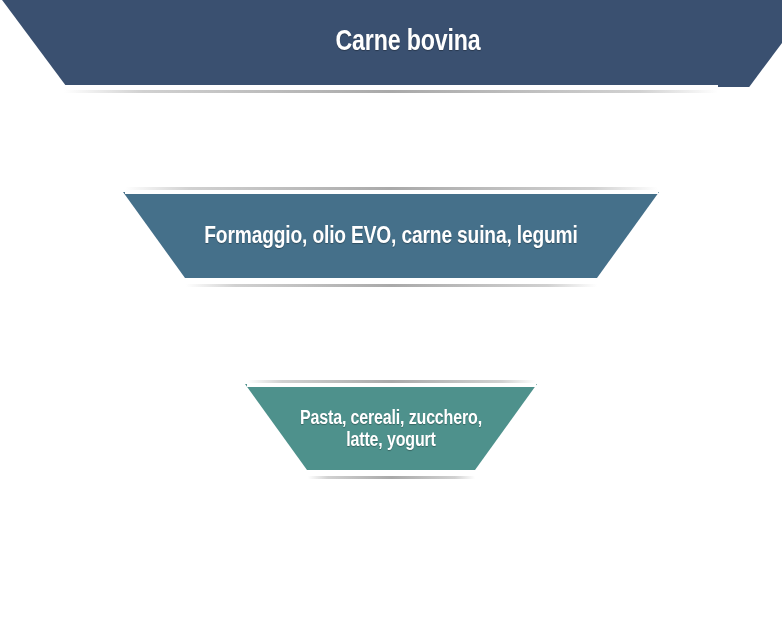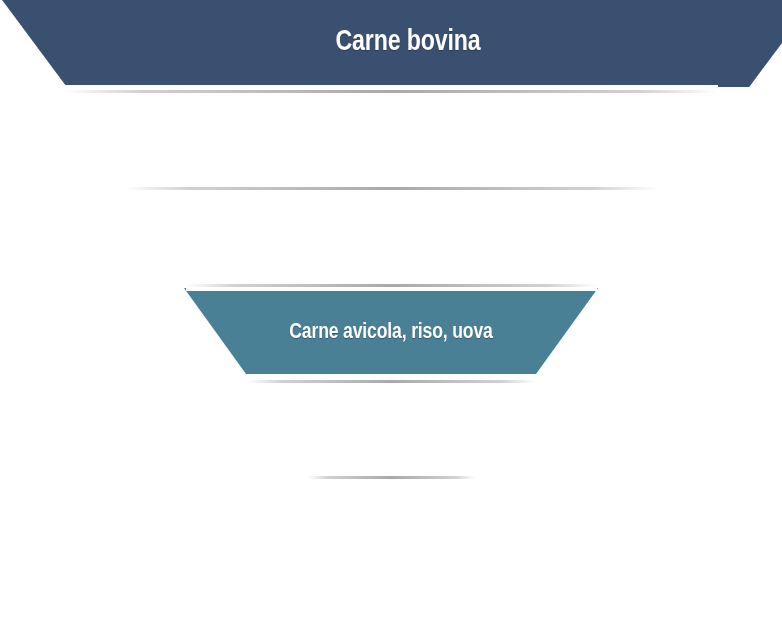--- a/index.html
+++ b/index.html
@@ -89,28 +89,35 @@
 <div id="pyramid">
 
   <div class="band" id="band-1">
     <svg class="band-shape" viewBox="0 0 782 84" preserveAspectRatio="none">
       <polygon points="2,0 780,0 718,84 64,84" fill="#3a5070"></polygon>
     </svg>
     <div class="band-label">Carne bovina</div>
   </div>
 
 
-
-  <div class="band" id="band-4">
+  <div class="band" id="band-3">
     <svg class="band-shape" viewBox="0 0 782 86" preserveAspectRatio="none">
-      <polygon points="184,0 598,0 536,86 246,86" fill="#4a8096"></polygon>
+      <polygon points="123,0 659,0 597,86 185,86" fill="#45708a"></polygon>
     </svg>
-    <div class="band-label">Carne avicola, riso, uova</div>
+    <div class="band-label">Formaggio, olio EVO, carne suina, legumi</div>
   </div>
 
+
+  <div class="band" id="band-5">
+    <svg class="band-shape" viewBox="0 0 782 86" preserveAspectRatio="none">
+      <polygon points="245,0 537,0 475,86 307,86" fill="#4e918c"></polygon>
+    </svg>
+    <div class="band-label">Pasta, cereali, zucchero,
+latte, yogurt</div>
+  </div>
 
 
   <div class="sep" id="sep-1">
     <svg width="782" height="12" viewBox="0 0 782 12">
       <defs>
         <linearGradient id="shadowGrad1" x1="0" y1="0" x2="1" y2="0">
           <stop offset="0%" stop-color="#ffffff"></stop>
           <stop offset="12%" stop-color="#c9c9c9"></stop>
           <stop offset="50%" stop-color="#9a9a9a"></stop>
           <stop offset="88%" stop-color="#c9c9c9"></stop>

